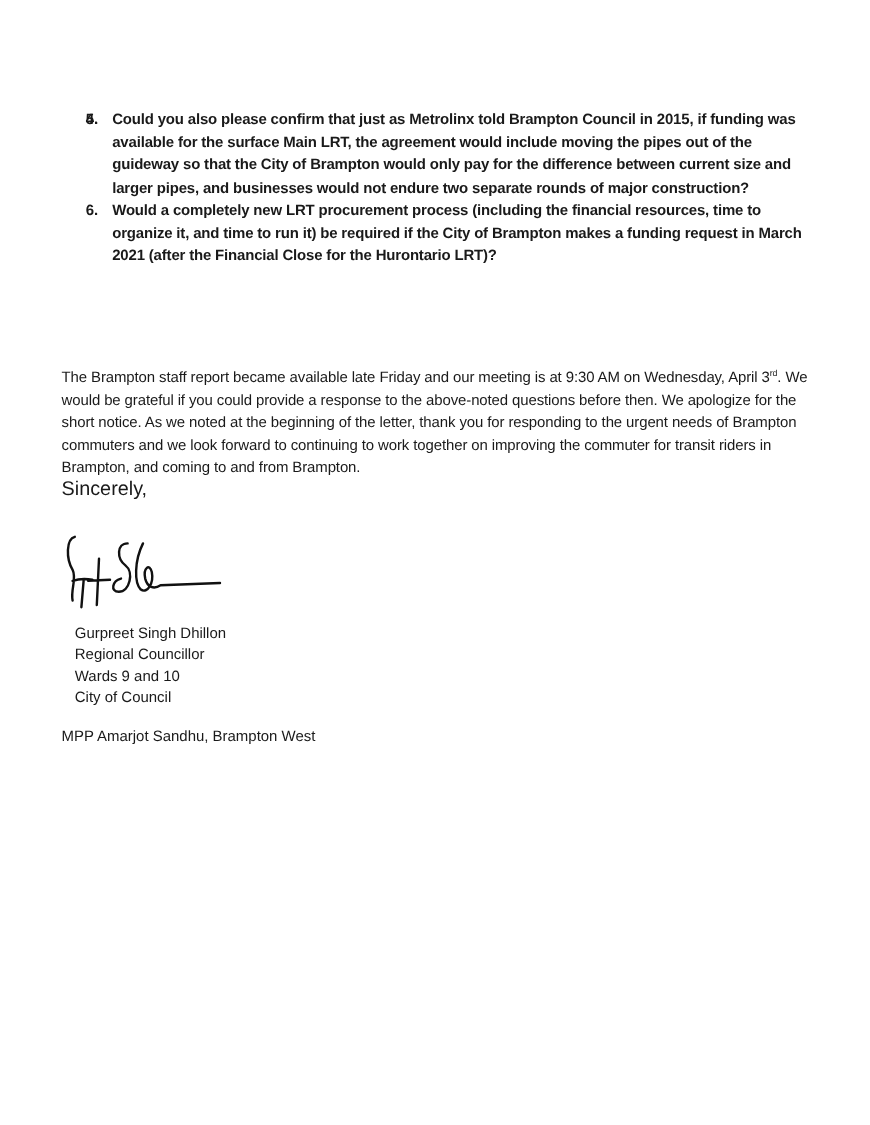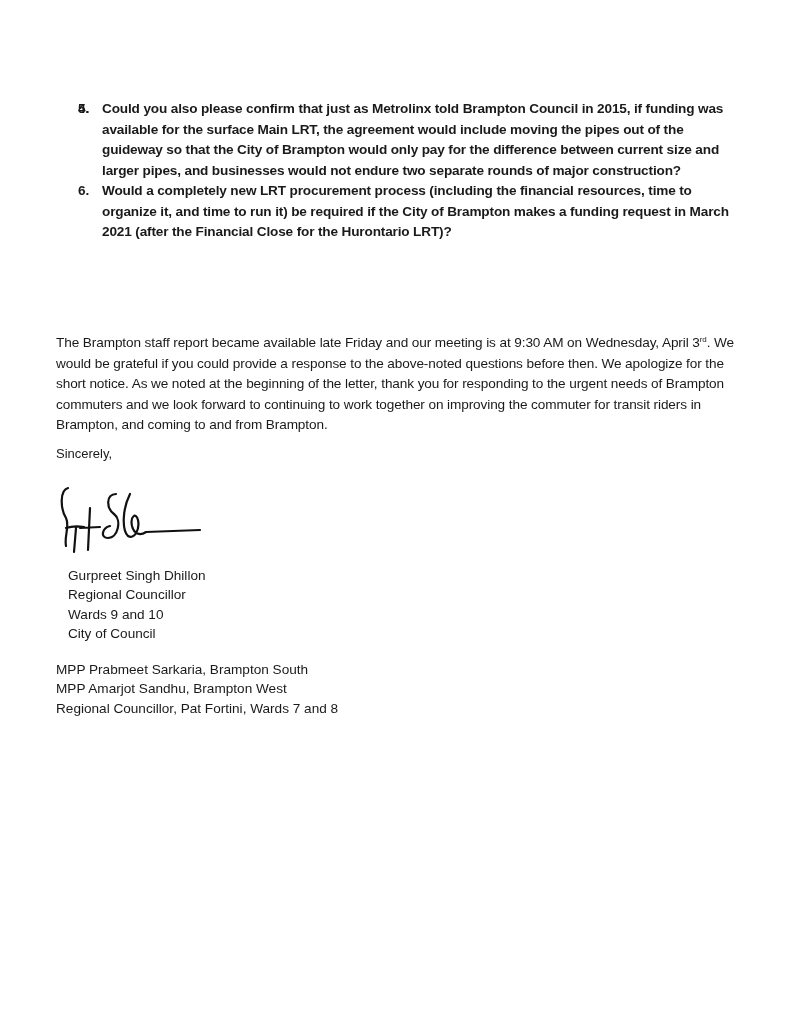--- a/index.html
+++ b/index.html
@@ -14,21 +14,21 @@
     font-weight: bold; font-size: 13.6px; line-height: 20.5px;
     letter-spacing: -0.15px;
   }
   .questions li { position: relative; padding-left: 24px; }
   .questions .num { position: absolute; left: 0; top: 0; }
   .para {
     position: absolute; left: 56px; top: 333px; width: 680px;
     font-size: 13.6px; line-height: 20.5px; margin: 0; letter-spacing: -0.1px;
   }
   .para sup { font-size: 8px; line-height: 0; vertical-align: 5px; }
-  .closing { position: absolute; left: 56px; top: 446px; font-size: 13px; }
+  .closing { position: absolute; left: 56px; top: 434px; font-size: 18px; }
   .signature { position: absolute; left: 54px; top: 480px; width: 150px; height: 78px; }
   .sig-block { position: absolute; left: 68px; top: 566px; font-size: 13.6px; line-height: 19.3px; }
   .cc-block { position: absolute; left: 56px; top: 660px; font-size: 13.6px; line-height: 19.3px; }
   .line { display: block; white-space: nowrap; }
 </style>
 </head>
 <body>
 
 <ol class="questions">
   <li>
@@ -58,16 +58,14 @@
 </svg>
 
 <div class="sig-block">
   <span class="line">Gurpreet Singh Dhillon</span>
   <span class="line">Regional Councillor</span>
   <span class="line">Wards 9 and 10</span>
   <span class="line">City of Council</span>
 </div>
 
 <div class="cc-block">
-  <span class="line">MPP Prabmeet Sarkaria, Brampton South</span>
   <span class="line">MPP Amarjot Sandhu, Brampton West</span>
-  <span class="line">Regional Councillor, Pat Fortini, Wards 7 and 8</span>
 </div>
 
 </body></html>

